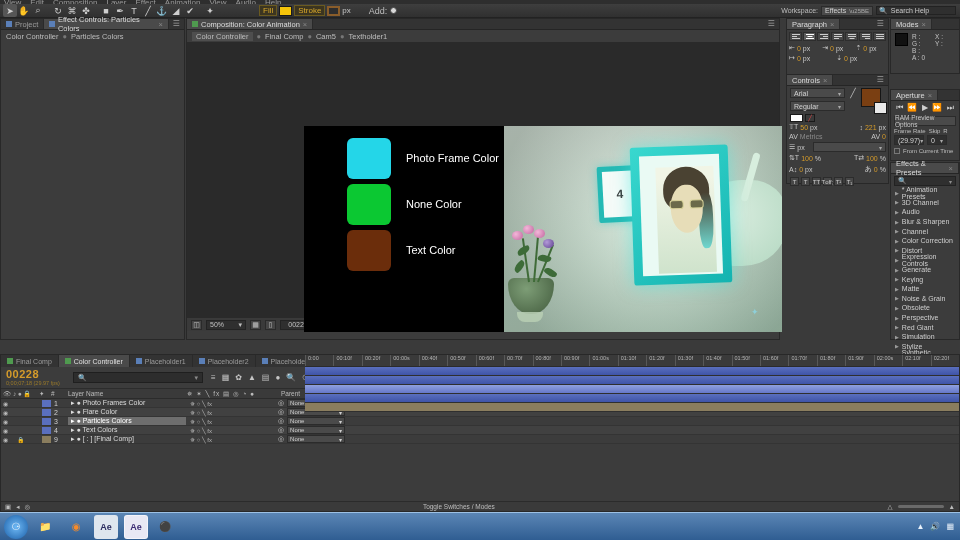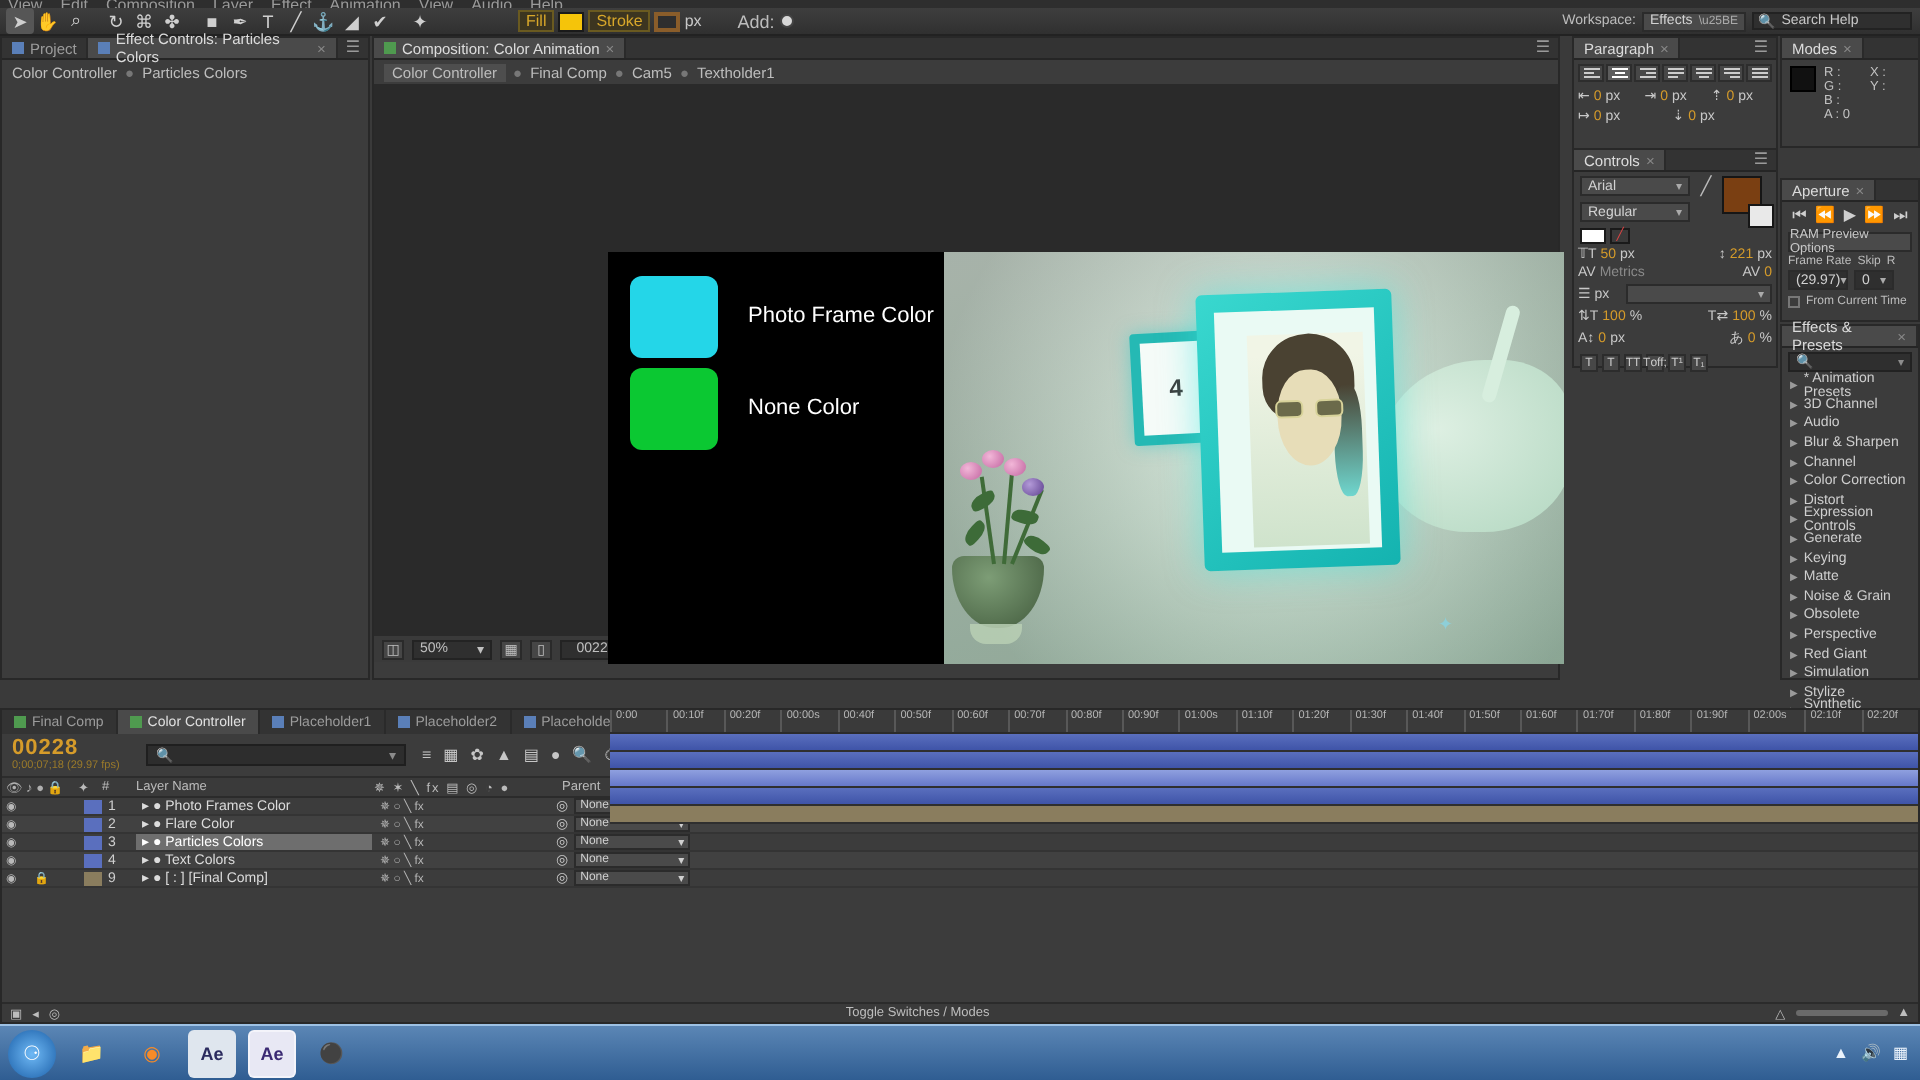--- a/index.html
+++ b/index.html
@@ -46,21 +46,21 @@
 
   
   #effectControls { left:0; top:18px; width:185px; height:322px; }
   #effectControls .body { background:#3c3c3c; height:297px; }
 
   
   #compPanel { left:186px; top:18px; width:594px; height:322px; }
   #compPanel .stage { position:relative; background:#2a2a2a; height:275px; }
   .canvas { position:absolute; left:117px; top:84px; width:478px; height:206px;
             background:#000; display:flex; }
-  .swatchcol { width:168px; background:#000; padding:9px 0 0 11px; }
+  .swatchcol { width:168px; background:#000; padding:9px 0 0 11px;margin-left:32px; }
   .swrow { display:flex; align-items:center; height:46px; }
   .sw { width:44px; height:41px; border-radius:6px; flex:0 0 auto; }
   .swrow .lbl { color:#fff; font-size:11px; margin-left:15px; white-space:nowrap; }
   .selbox { position:relative; outline:1px solid #7a7ad0; outline-offset:1px; }
   .selbox i { position:absolute; width:3px; height:3px; background:#7070e0;
               border:1px solid #c8c8ff; }
   .selbox i.tl{left:-3px;top:-3px}.selbox i.tr{right:-3px;top:-3px}
   .selbox i.bl{left:-3px;bottom:-3px}.selbox i.br{right:-3px;bottom:-3px}
   .selbox i.tc{left:50%;margin-left:-2px;top:-3px}.selbox i.bc{left:50%;margin-left:-2px;bottom:-3px}
   .selbox i.lc{left:-3px;top:50%;margin-top:-2px}.selbox i.rc{right:-3px;top:50%;margin-top:-2px}
@@ -340,20 +340,24 @@
 
         <div class="swatchcol">
           <div class="swrow">
             <div class="sw" style="background:#24d6e8"></div>
             <div class="lbl">Photo Frame Color</div>
           </div>
           <div class="swrow">
             <div class="sw" style="background:#0bc832"></div>
             <div class="lbl">None Color</div>
           </div>
+          <div class="swrow">
+            <div class="sw" style="background:#6b2d0b"></div>
+            <div class="lbl">Text Color</div>
+          </div>
         </div>
 
         <div class="photo">
           <div class="vignette"></div>
           <div class="pot"></div>
           <div class="potbase"></div>
           <div class="stem" style="left:24px;bottom:50px;height:44px;transform:rotate(-8deg)"></div>
           <div class="stem" style="left:29px;bottom:50px;height:50px;transform:rotate(5deg)"></div>
           <div class="stem" style="left:33px;bottom:50px;height:40px;transform:rotate(22deg)"></div>
           <div class="leaf" style="left:13px;bottom:78px;transform:rotate(-25deg)"></div>

